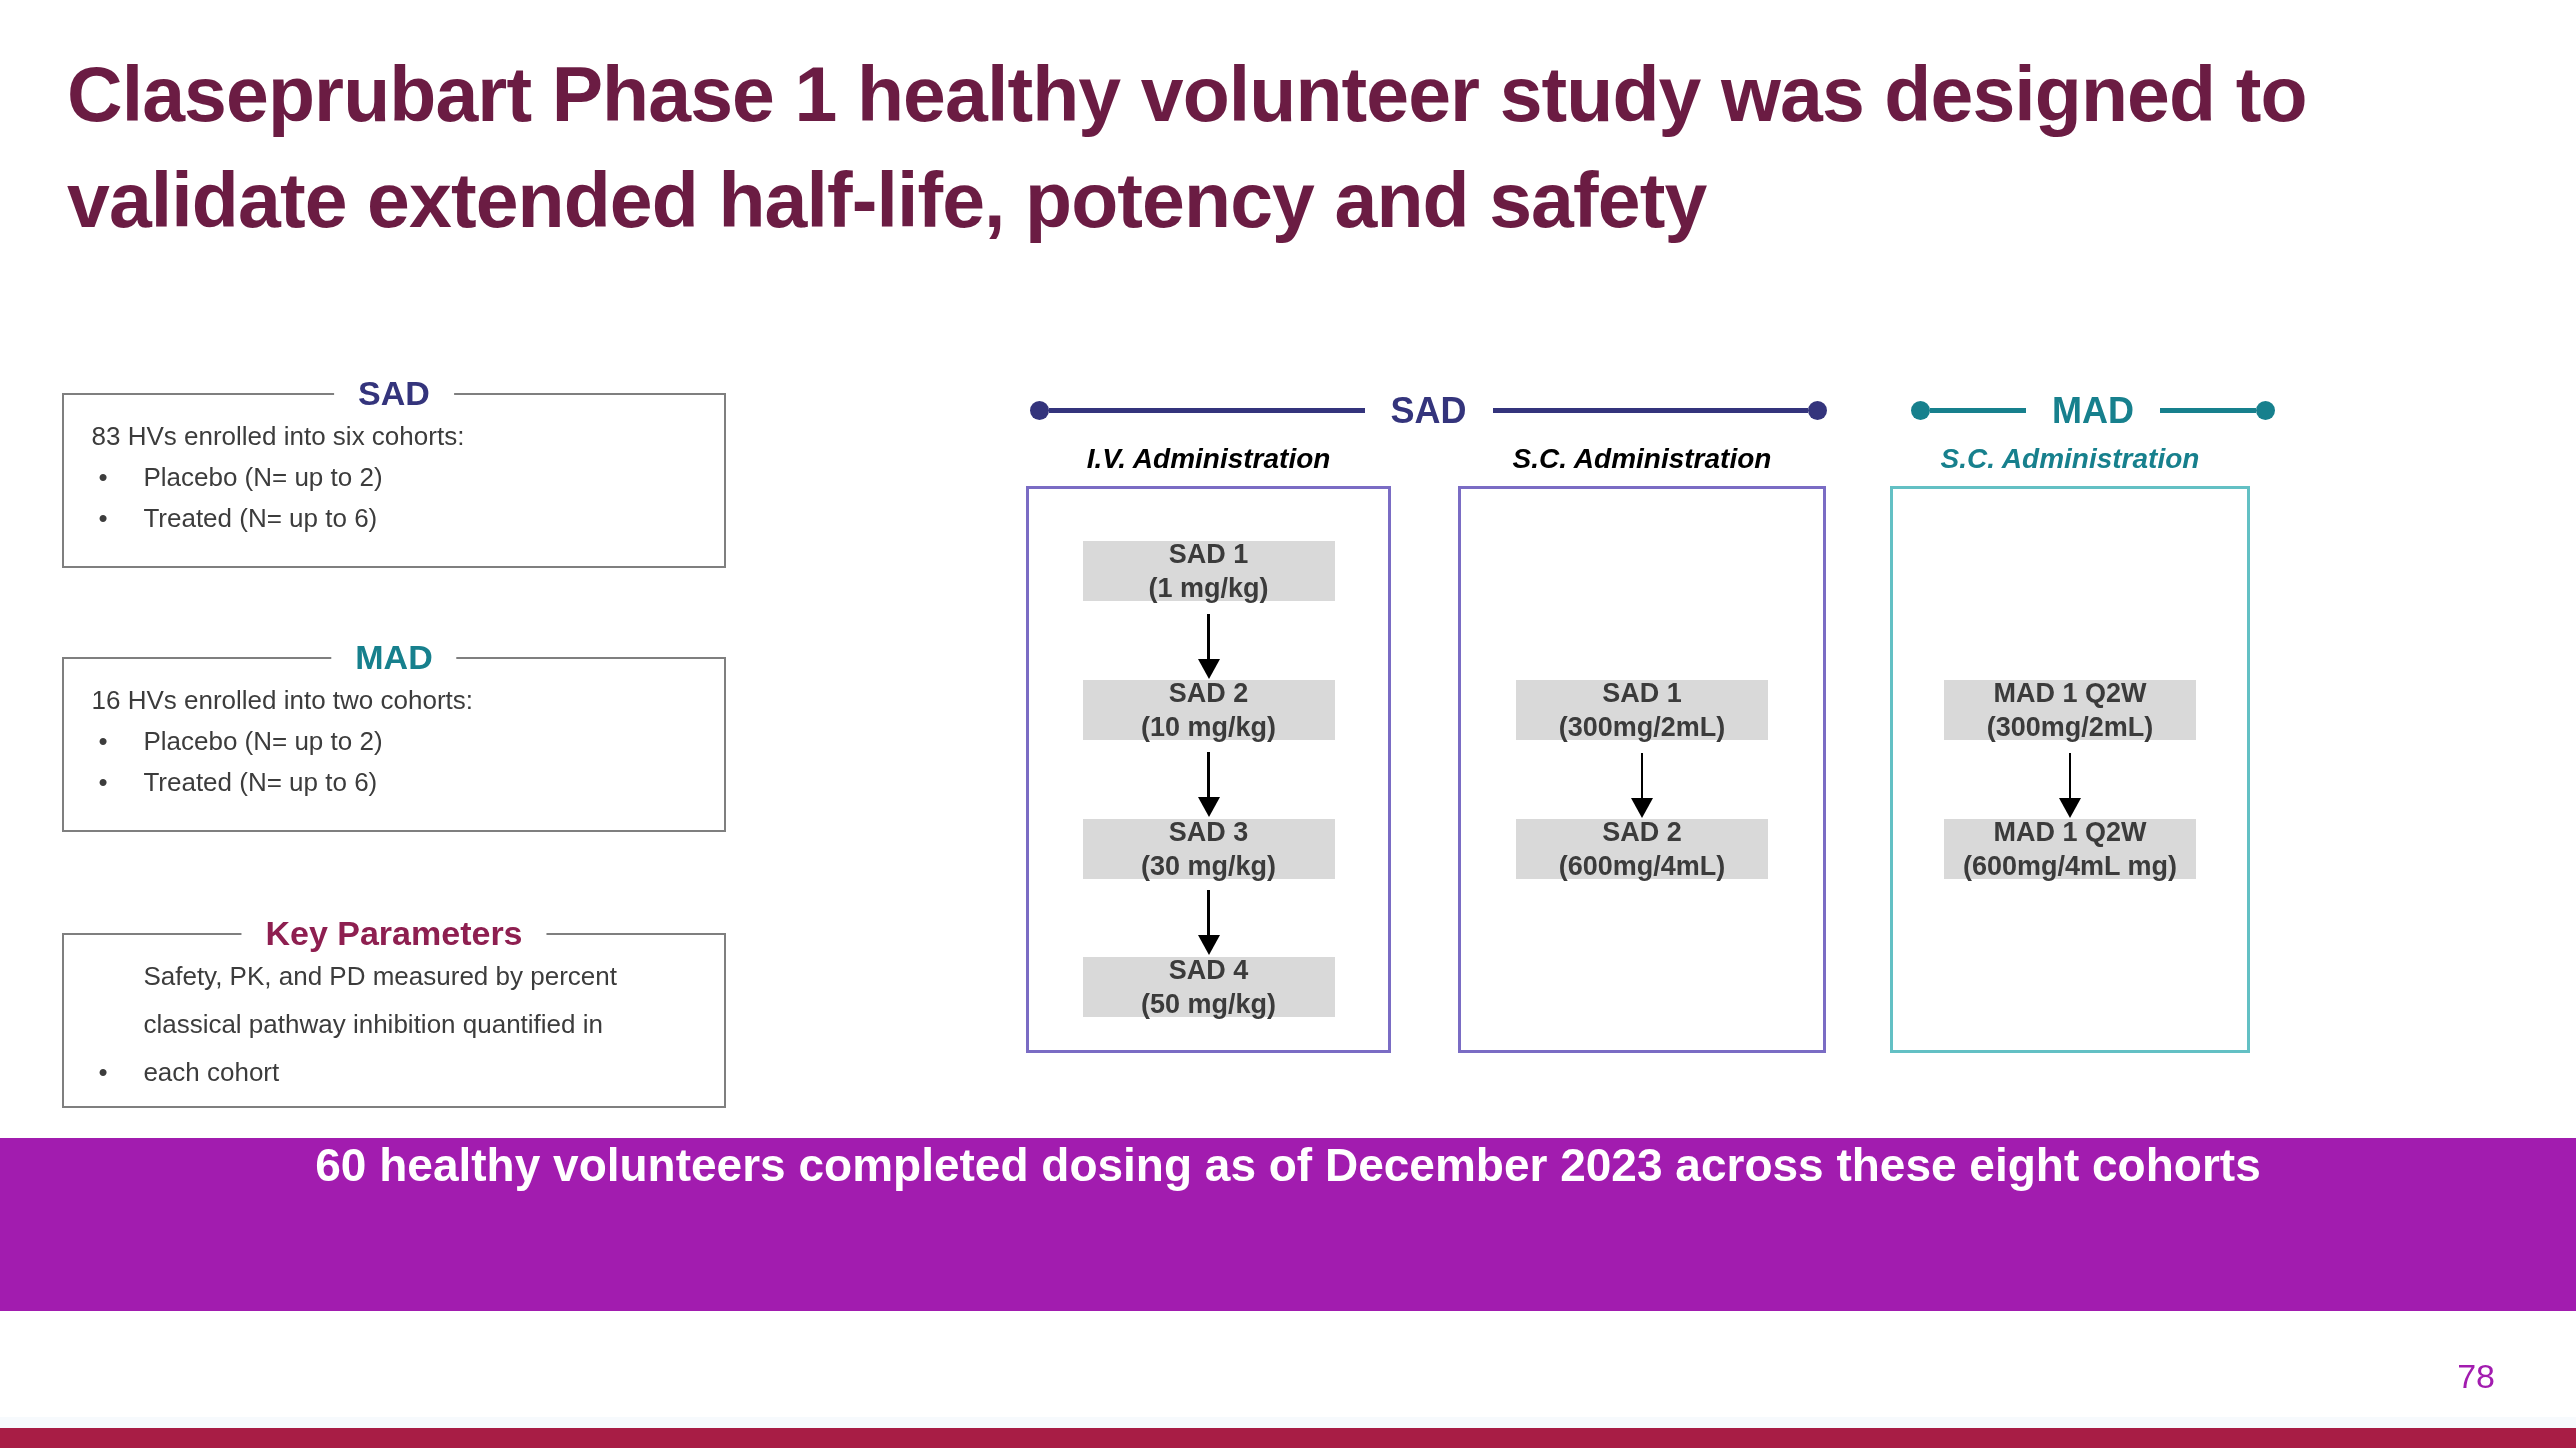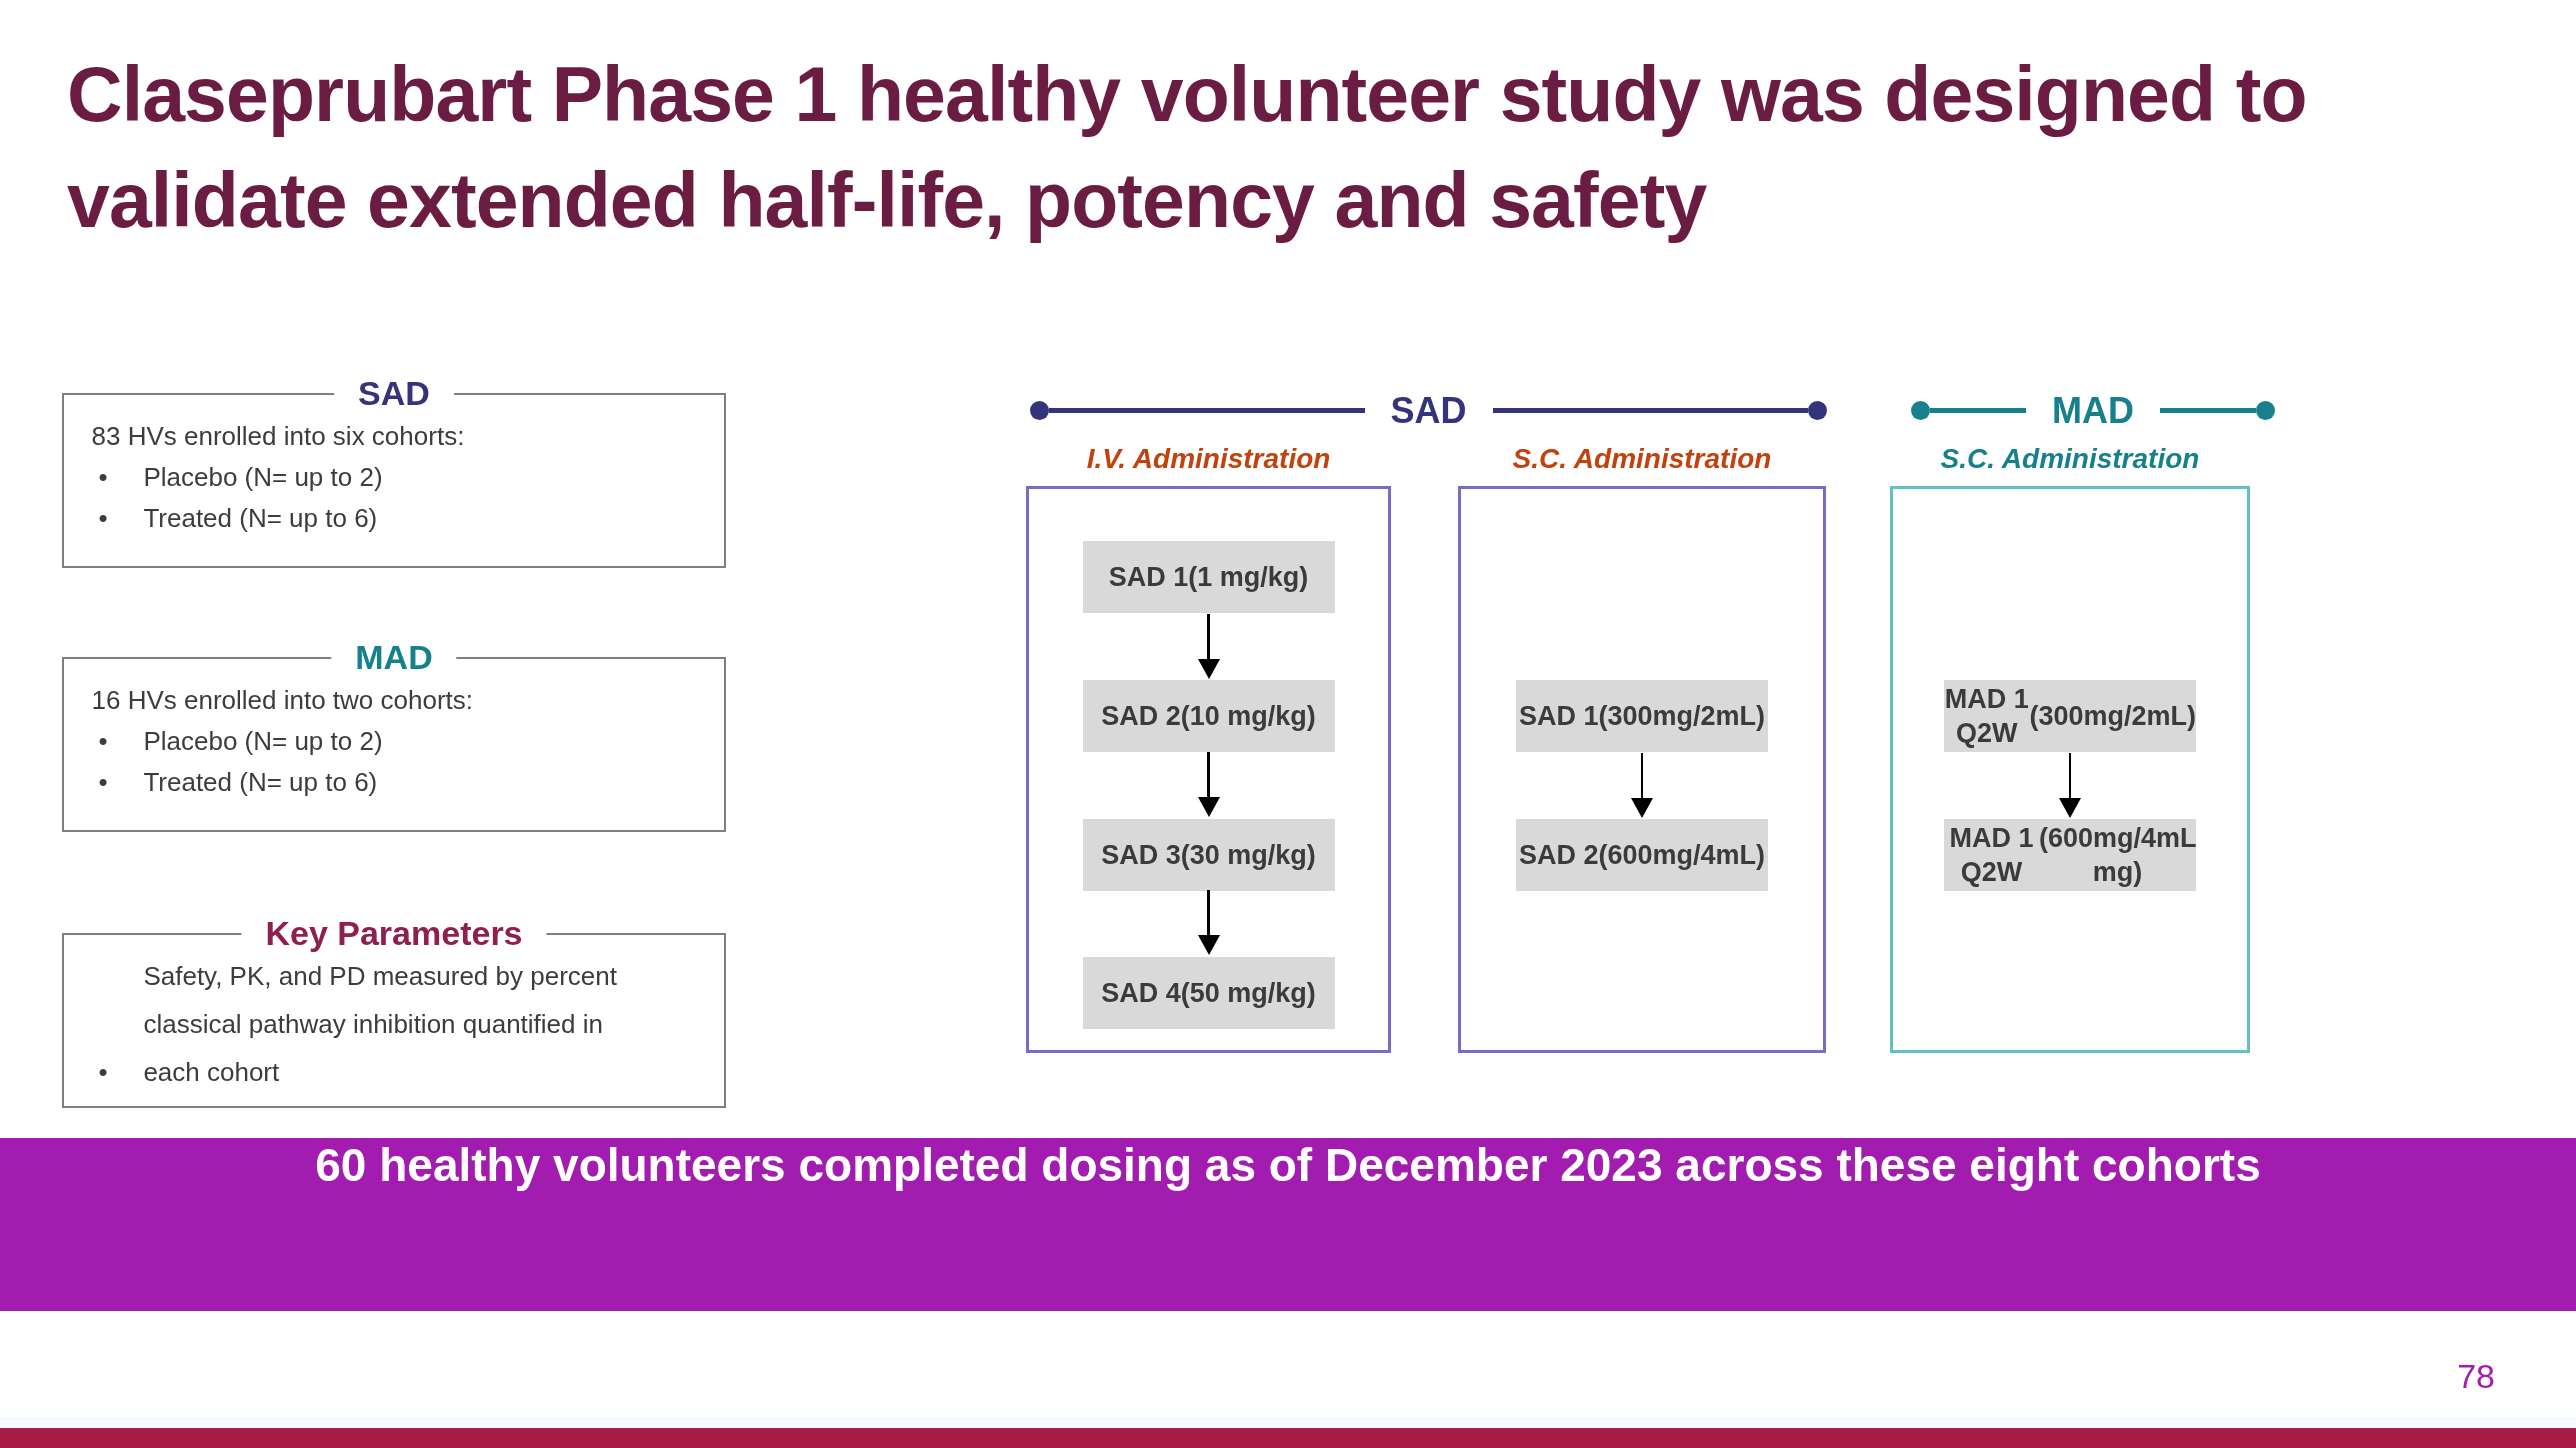--- a/index.html
+++ b/index.html
@@ -40,31 +40,31 @@
   .hdot{width:19px;height:19px;border-radius:50%;flex:0 0 19px;}
   .hline{flex:1;height:5.2px;}
   .navy-bg{background:#34347C;}
   .teal-bg{background:#17808D;}
   .hlabel{font-size:36px;font-weight:bold;margin:0 26px;white-space:nowrap;}
   
   .col-label{
     position:absolute;top:443px;text-align:center;
     font-size:28px;font-weight:bold;font-style:italic;
   }
-  .purplec{color:#c2410c;text-align:center;}
+  .purplec{color:#000000;text-align:center;}
   
   .col{
     position:absolute;top:486px;height:567px;box-sizing:border-box;background:#ffffff;
   }
   .purple-border{border:3.4px solid #7A6CC4;}
   .teal-border{border:3.4px solid #63C0C4;padding-left:42px;}
   .dose-box{
     position:absolute;left:50%;transform:translateX(-50%);
-    width:252px;height:72px;background:#D9D9D9;
-    display:flex;flex-direction:row;justify-content:center;align-items:center;
+    width:252px;height:60px;background:#D9D9D9;
+    display:flex;flex-direction:column;justify-content:center;align-items:center;
     font-size:27px;font-weight:bold;color:#3B3B3B;line-height:34px;text-align:center;
   }
   .arrow{
     position:absolute;left:50%;transform:translateX(-50%);
     display:flex;flex-direction:column;align-items:center;
   }
   .arrow .stem{width:2.6px;height:45px;background:#000;}
   .arrow .head{width:0;height:0;border-left:11px solid transparent;border-right:11px solid transparent;border-top:20.6px solid #000;}
   
   .banner{

